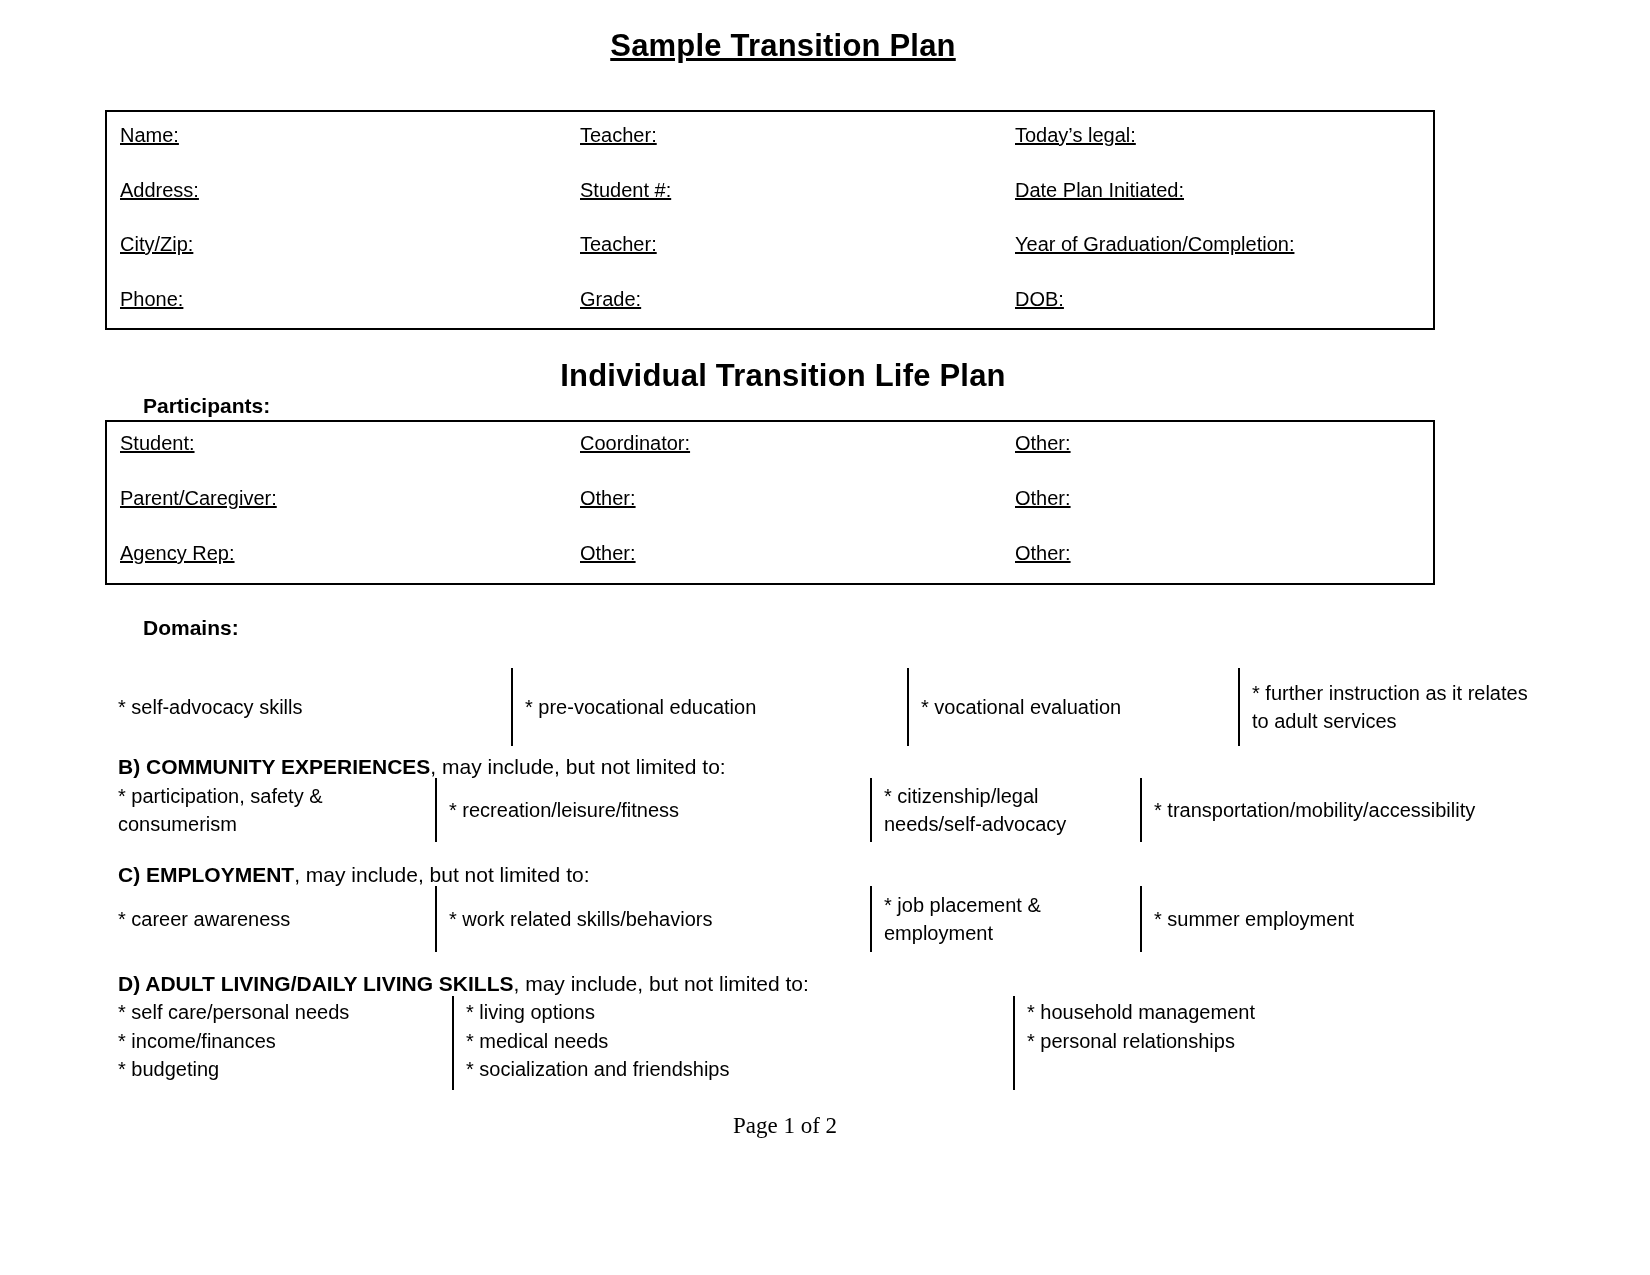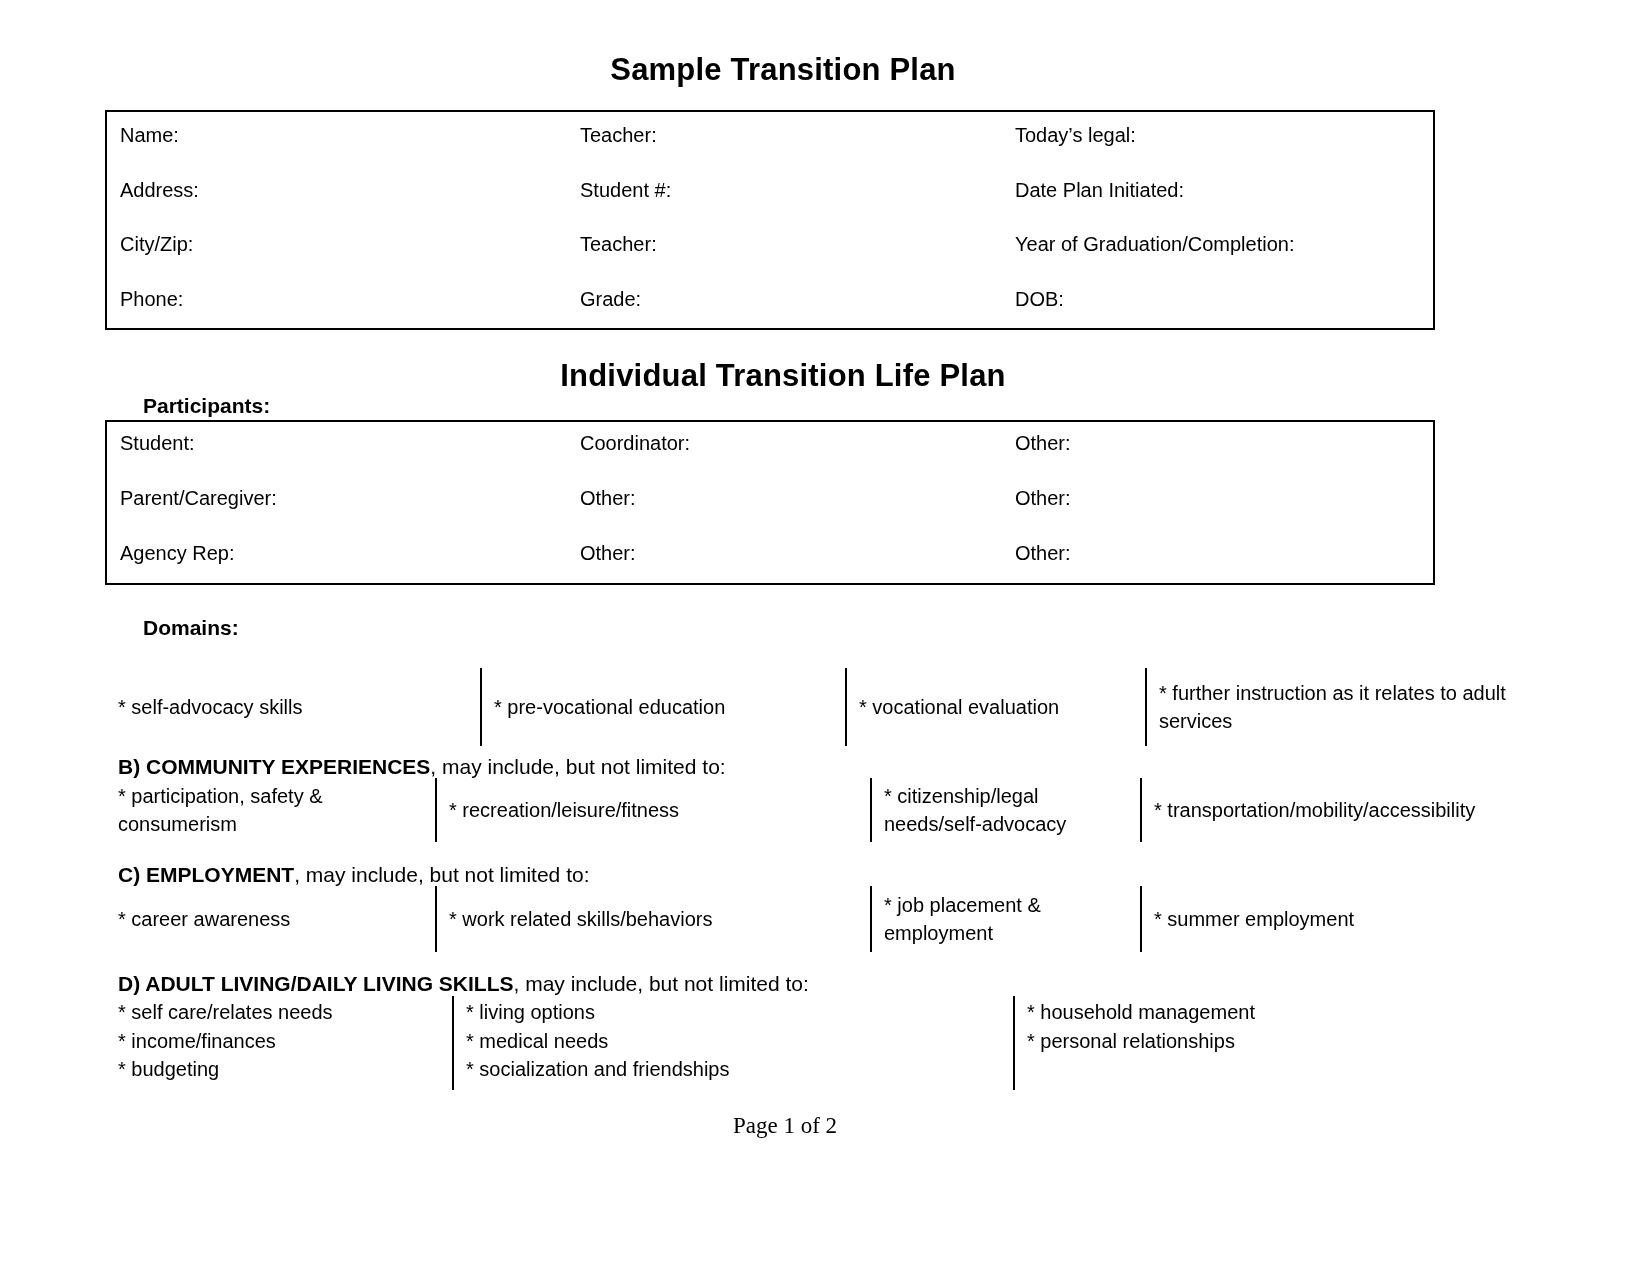--- a/index.html
+++ b/index.html
@@ -18,37 +18,37 @@
   .content {
     position: absolute; left: 105px; top: 0;
     width: 1330px; height: 100%;
   }
   .doc-title {
     position: absolute; left: 13px; width: 100%;
     text-align: center;
     font-size: 31px; font-weight: bold;
     letter-spacing: 0.2px;
   }
-  .main-title { top: 52px; }
+  .main-title { top: 28px; text-decoration: underline; }
   .subtitle { top: 358px; }
 
   .box {
     position: absolute; left: 0; width: 1330px;
     border: 2px solid #000; box-sizing: border-box;
   }
   .info-box { top: 110px; height: 220px; }
   .participants-box { top: 420px; height: 165px; }
 
   .box-col { position: absolute; top: 0; }
   .col-1 { left: 13px; }
   .col-2 { left: 473px; }
   .col-3 { left: 908px; }
   .info-box .box-col { padding-top: 12px; }
   .participants-box .box-col { padding-top: 10px; }
-  .field-label { font-size: 20px; line-height: 22px; }
+  .field-label { font-size: 20px; line-height: 22px; text-decoration: underline; }
   .info-box .field-label { height: 54.5px; }
   .participants-box .field-label { height: 55px; }
 
   .side-label {
     position: absolute; left: 38px;
     font-size: 21px; font-weight: bold;
   }
   .participants-label { top: 394px; }
   .domains-label { top: 616px; }
 
@@ -59,21 +59,21 @@
   .dh-bold { font-weight: bold; }
   .heading-a { top: 645px; }
   .heading-b { top: 755px; }
   .heading-c { top: 863px; }
   .heading-d { top: 972px; }
 
   .domain-row {
     position: absolute; left: 0; width: 1445px;
     display: grid;
   }
-  .row-a { top: 668px; height: 78px; grid-template-columns: 375px 365px 300px auto; }
+  .row-a { top: 668px; height: 78px; grid-template-columns: 375px 365px 300px auto; gap: 31px; }
   .row-b { top: 778px; height: 64px; grid-template-columns: 330px 435px 270px auto; }
   .row-c { top: 886px; height: 66px; grid-template-columns: 330px 435px 270px auto; }
   .row-d { top: 996px; height: 94px; grid-template-columns: 347px 561px auto; }
 
   .cell {
     font-size: 20px; line-height: 28px;
     display: flex; align-items: center;
     padding-left: 12px; padding-right: 4px;
     box-sizing: border-box;
   }
@@ -167,21 +167,21 @@
       <div class="cell div-left">* work related skills/behaviors</div>
       <div class="cell div-left">* job placement &amp; employment</div>
       <div class="cell div-left">* summer employment</div>
     </div>
 
     <div class="domain-heading heading-d">
       <span class="dh-bold">D) ADULT LIVING/DAILY LIVING SKILLS</span><span>, may include, but not limited to:</span>
     </div>
     <div class="domain-row row-d">
       <div class="cell first">
-        <div class="stack-line">* self care/relates needs</div>
+        <div class="stack-line">* self care/personal needs</div>
         <div class="stack-line">* income/finances</div>
         <div class="stack-line">* budgeting</div>
       </div>
       <div class="cell div-left">
         <div class="stack-line">* living options</div>
         <div class="stack-line">* medical needs</div>
         <div class="stack-line">* socialization and friendships</div>
       </div>
       <div class="cell div-left">
         <div class="stack-line">* household management</div>

